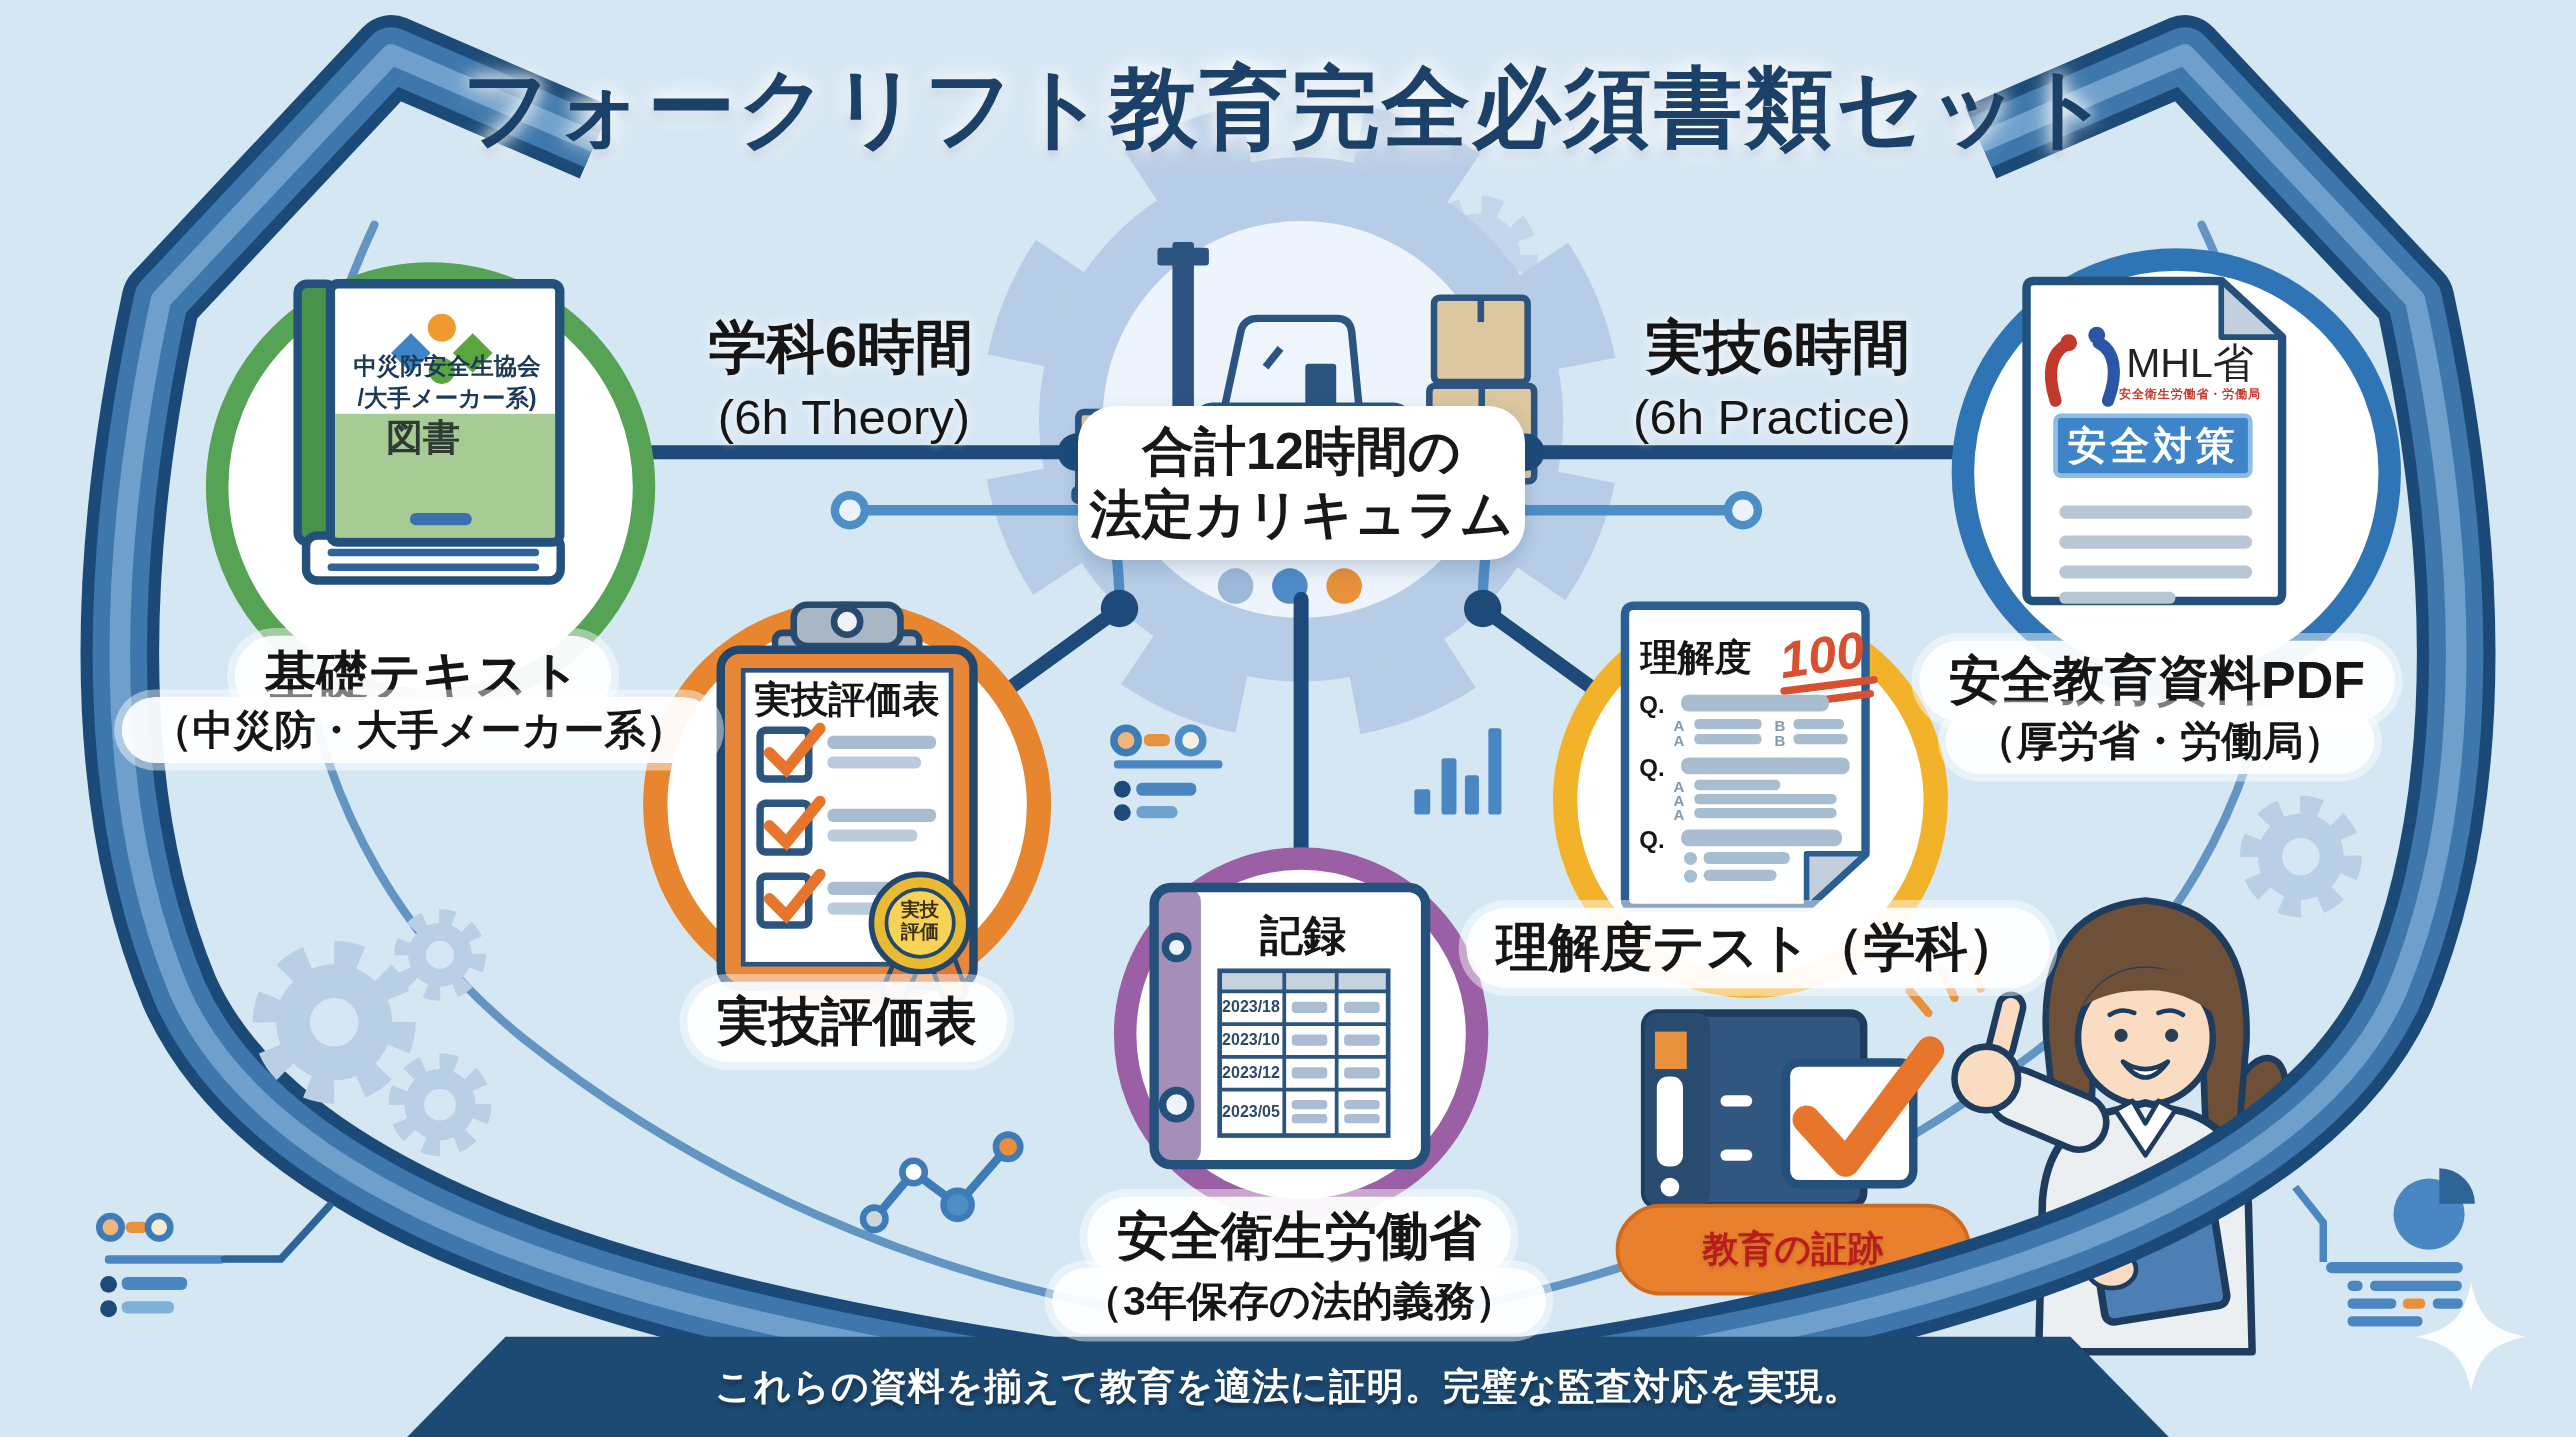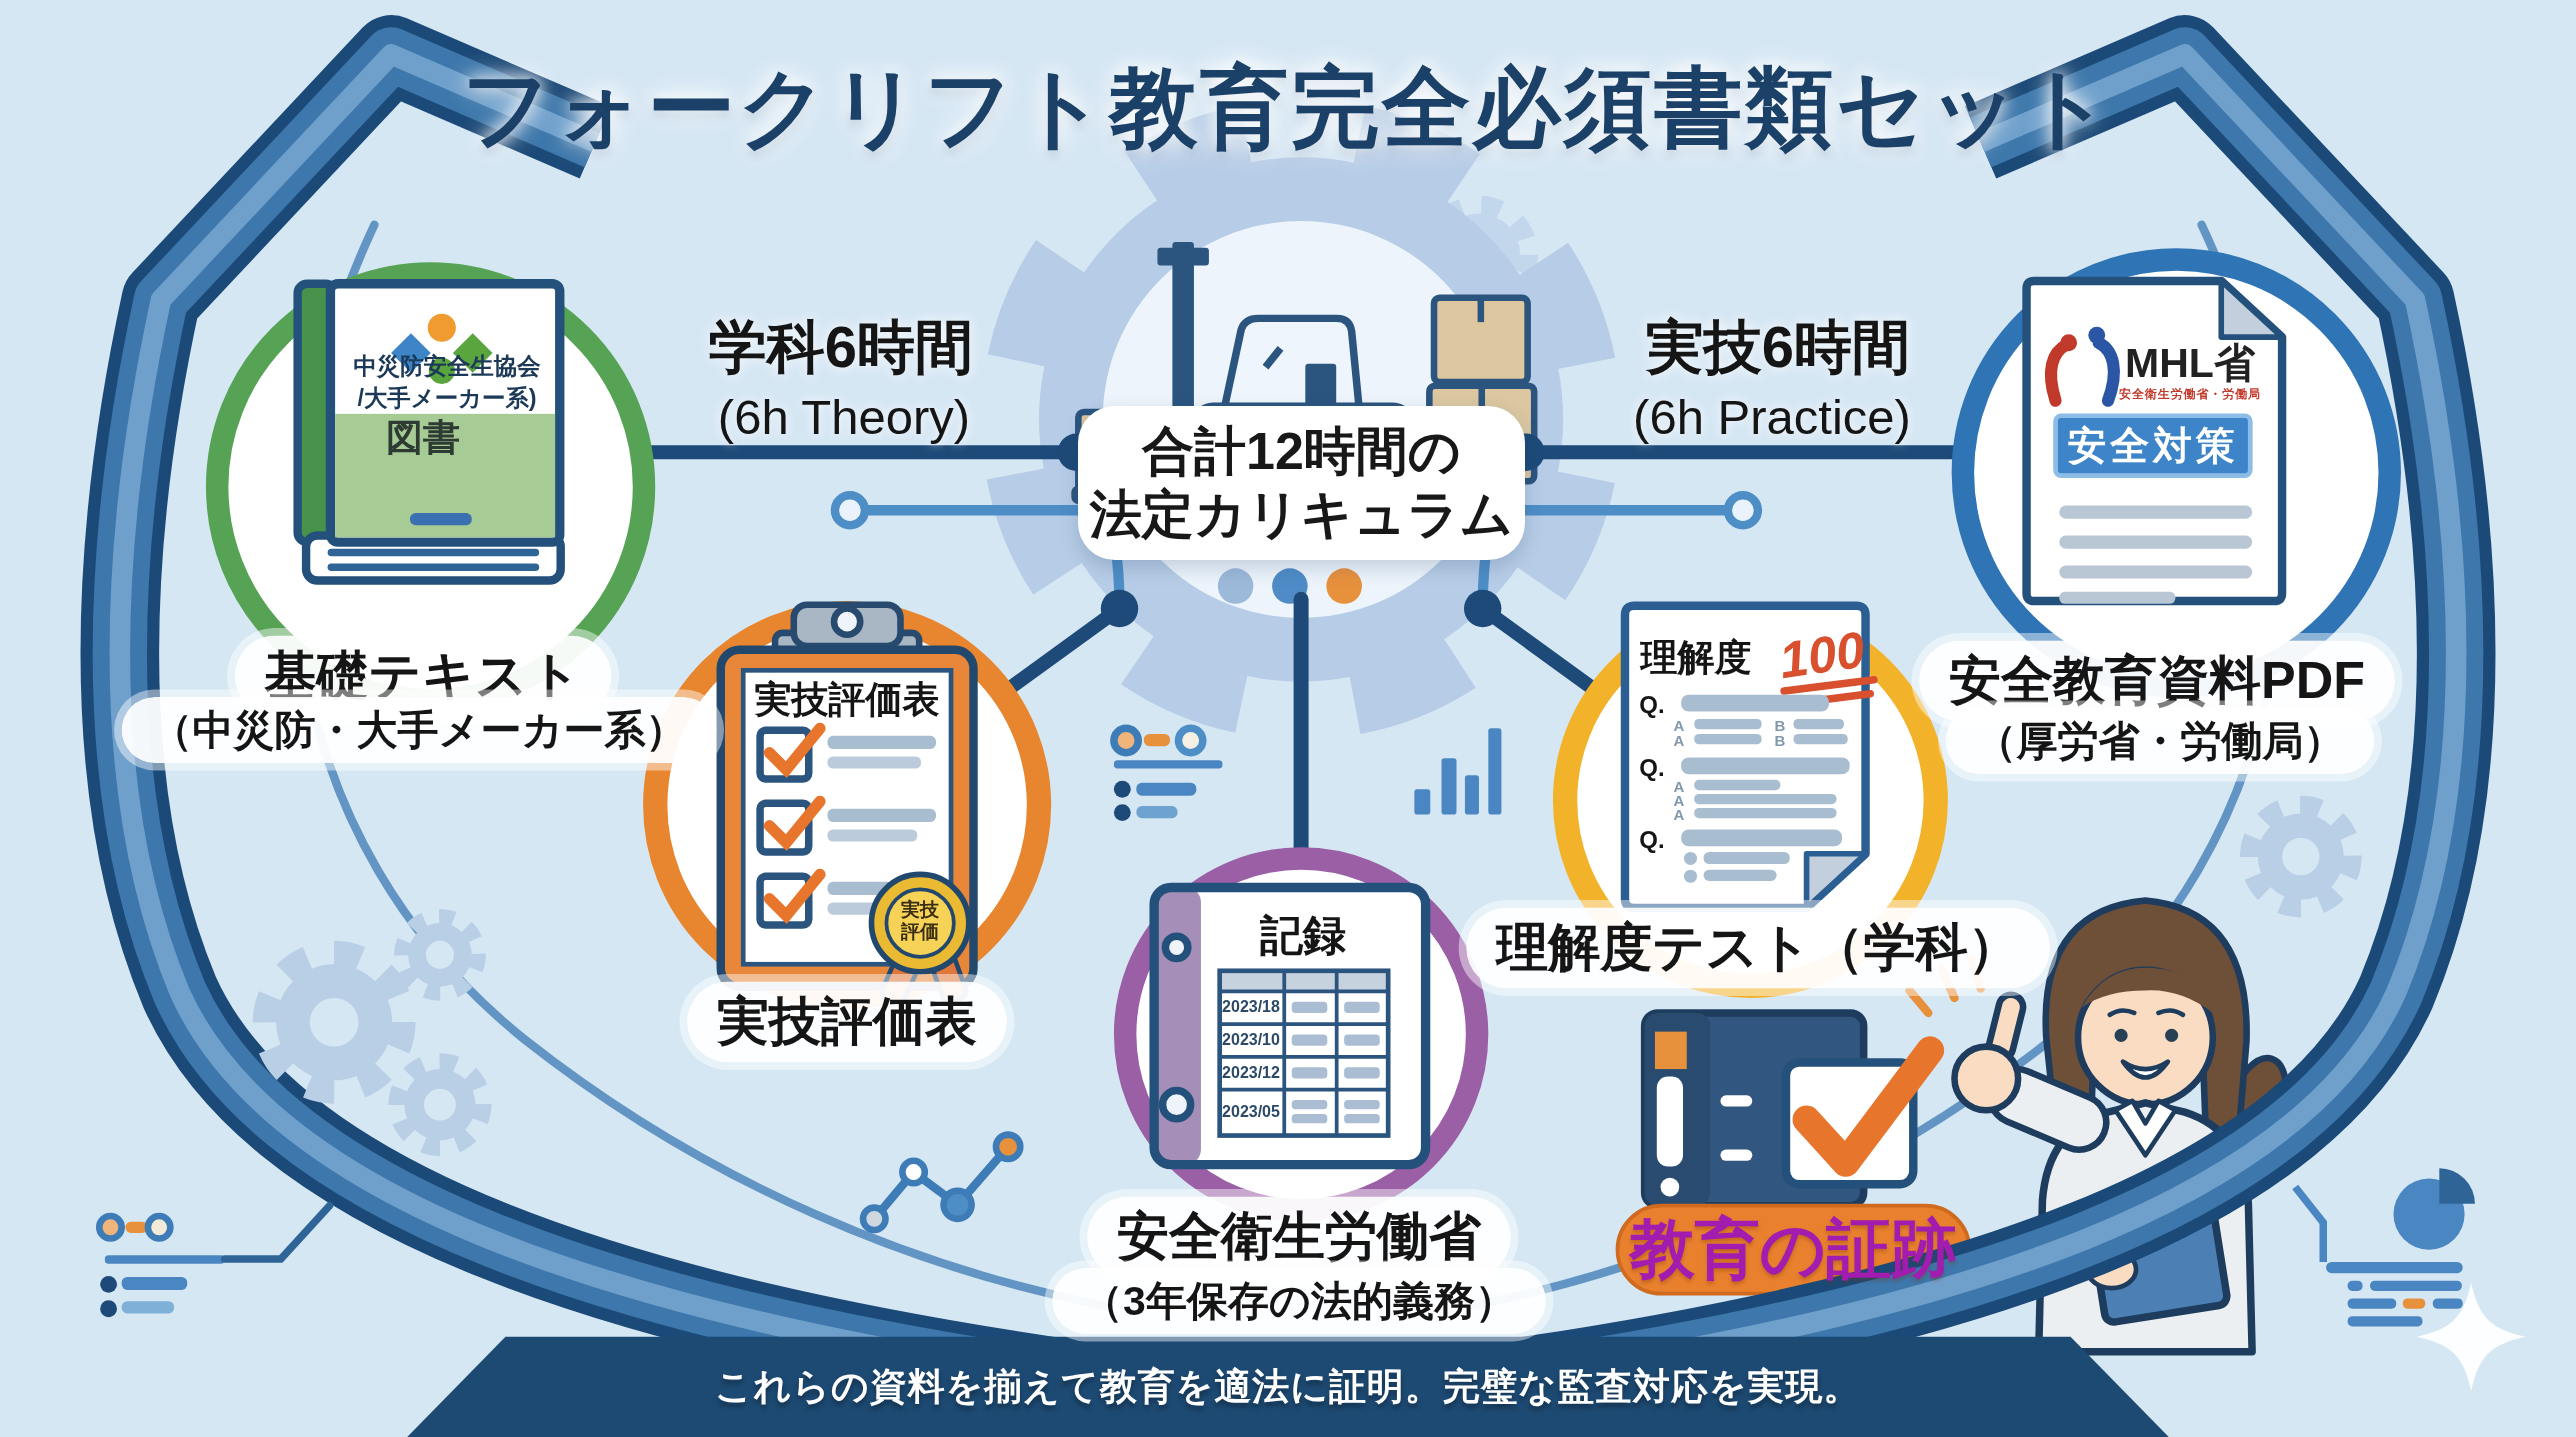--- a/index.html
+++ b/index.html
@@ -12,32 +12,32 @@
   .h-big{font-size:58px;font-weight:900;text-shadow:0 0 11.2px rgba(255,255,255,.9);}
   .h-sub{font-size:49px;font-weight:400;text-shadow:0 0 9.4px rgba(255,255,255,.9);}
   .pill{background:rgba(255,255,255,.95);border-radius:56px;padding:5.6px 30px;font-weight:900;
         box-shadow:0 0 0 7.5px rgba(255,255,255,.45);}
   .lab-big{font-size:52px;}
   .lab-sub{font-size:41px;}
   .centerbox{position:absolute;left:1078px;top:406px;width:447px;height:154px;background:#fff;border-radius:37px;
         box-shadow:0 7.5px 19px rgba(30,60,100,.20);display:flex;flex-direction:column;align-items:center;justify-content:center;
         font-size:52px;font-weight:900;line-height:1.22;color:#181818;}
   .footerbar-text{font-size:37px;font-weight:800;color:#fff;letter-spacing:0.9px;text-shadow:0 3.7px 5.6px rgba(0,0,0,.35);}
-  .badge-text{font-size:65px;font-weight:900;color:#a21caf;text-shadow:0 2.8px 3.7px rgba(120,50,0,.3);}
+  .badge-text{font-size:36px;font-weight:900;color:#b91c1c;text-shadow:0 2.8px 3.7px rgba(120,50,0,.3);}
   .cover-org{font-size:23.4px;font-weight:700;color:#1c3a57;line-height:1.35;}
   .cover-title{font-size:37px;font-weight:800;color:#2e3b33;}
   .doc-title{font-size:37px;font-weight:800;}
   .rec-title{font-size:43px;font-weight:800;}
   .test-title{font-size:37px;font-weight:800;}
   .score{font-size:51px;font-weight:900;font-style:italic;color:#d8502e;transform:translate(-50%,-50%) rotate(-8deg);}
   .qlab{font-size:24px;font-weight:800;}
   .ablab{font-size:15px;font-weight:700;color:#8298ad;}
   .date{font-size:16px;font-weight:700;color:#2c4a68;}
   .seal-text{font-size:19px;font-weight:800;line-height:1.15;color:#3a2f12;}
-  .mhl{font-size:41px;font-weight:700;color:#222;}
+  .mhl{font-size:41px;font-weight:400;color:#222;}
   .mhl-sub{font-size:12px;font-weight:700;color:#c0392b;letter-spacing:0.9px;}
   .bannerword{font-size:39px;font-weight:900;color:#fff;letter-spacing:3.7px;}
 </style>
 </head>
 <body>
 
 <div id="stage">
 
 <svg class="art" width="2576" height="1438" viewBox="0 0 2752 1536">
 

